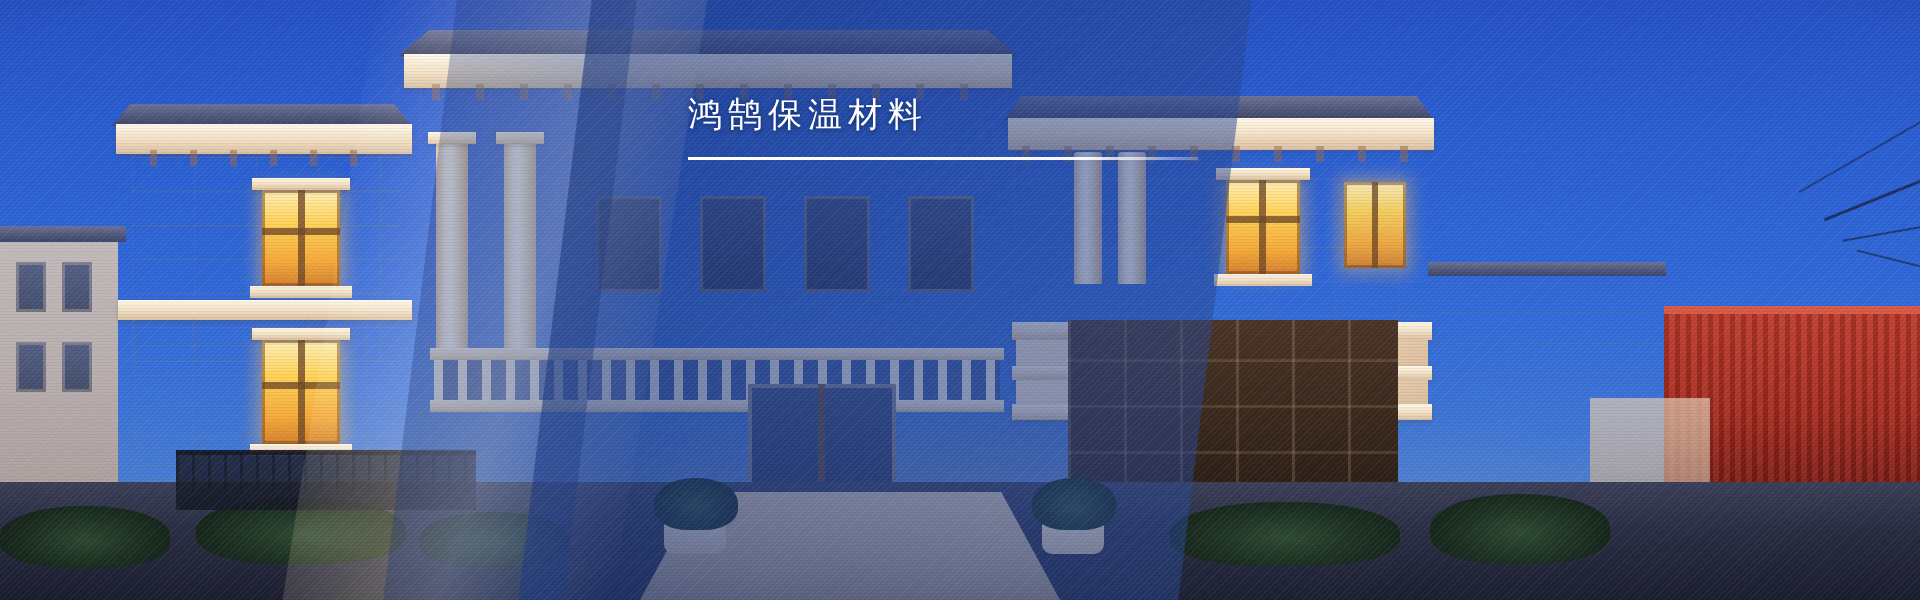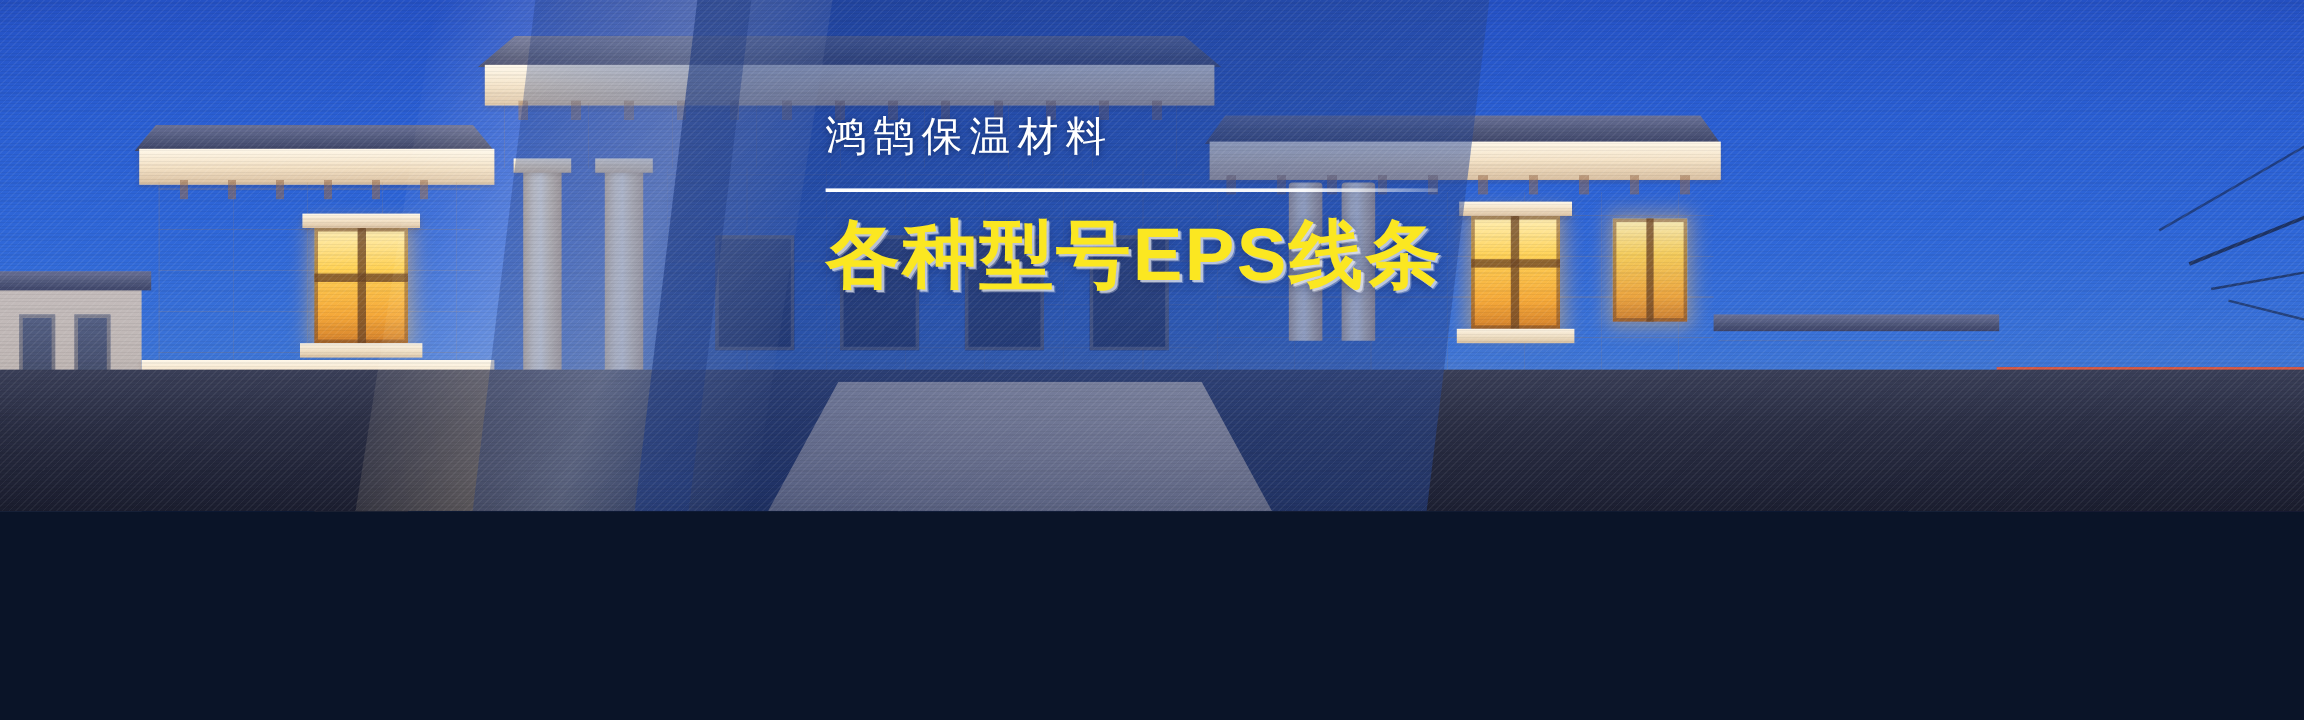--- a/index.html
+++ b/index.html
@@ -2,21 +2,21 @@
 <html><head>
 <meta charset="utf-8">
 <title>Banner</title>
 <style>
   * { margin:0; padding:0; box-sizing:border-box; }
   html,body { background:#0a1428; }
   body { font-family:"Liberation Sans", sans-serif; }
 
   #banner {
     position:relative;
-    width:1920px; height:426px;
+    width:1920px; height:600px;
     overflow:hidden;
     background:#2b5fd0;
   }
 
   
   .sky {
     position:absolute; inset:0;
     background:
       radial-gradient(120% 90% at 50% 115%, rgba(255,190,120,.30) 0%, rgba(255,170,110,.10) 28%, rgba(0,0,0,0) 55%),
       linear-gradient(to bottom, #2551c4 0%, #2a5ed2 22%, #2f67d8 46%, #3a72d8 66%, #4b7fd0 84%, #5b86c6 100%);
@@ -333,16 +333,15 @@
   <div class="overlay-panel b2"></div>
   <div class="overlay-panel"></div>
 
   <div class="hatch"></div>
   <div class="scan"></div>
   <div class="vignette"></div>
 
   <div class="copy">
     <div class="brand">鸿鹄保温材料</div>
     <div class="rule"></div>
-    <div class="headline">各种型号EPS线条</div>
   </div>
 
 </div>
 
 </body></html>

